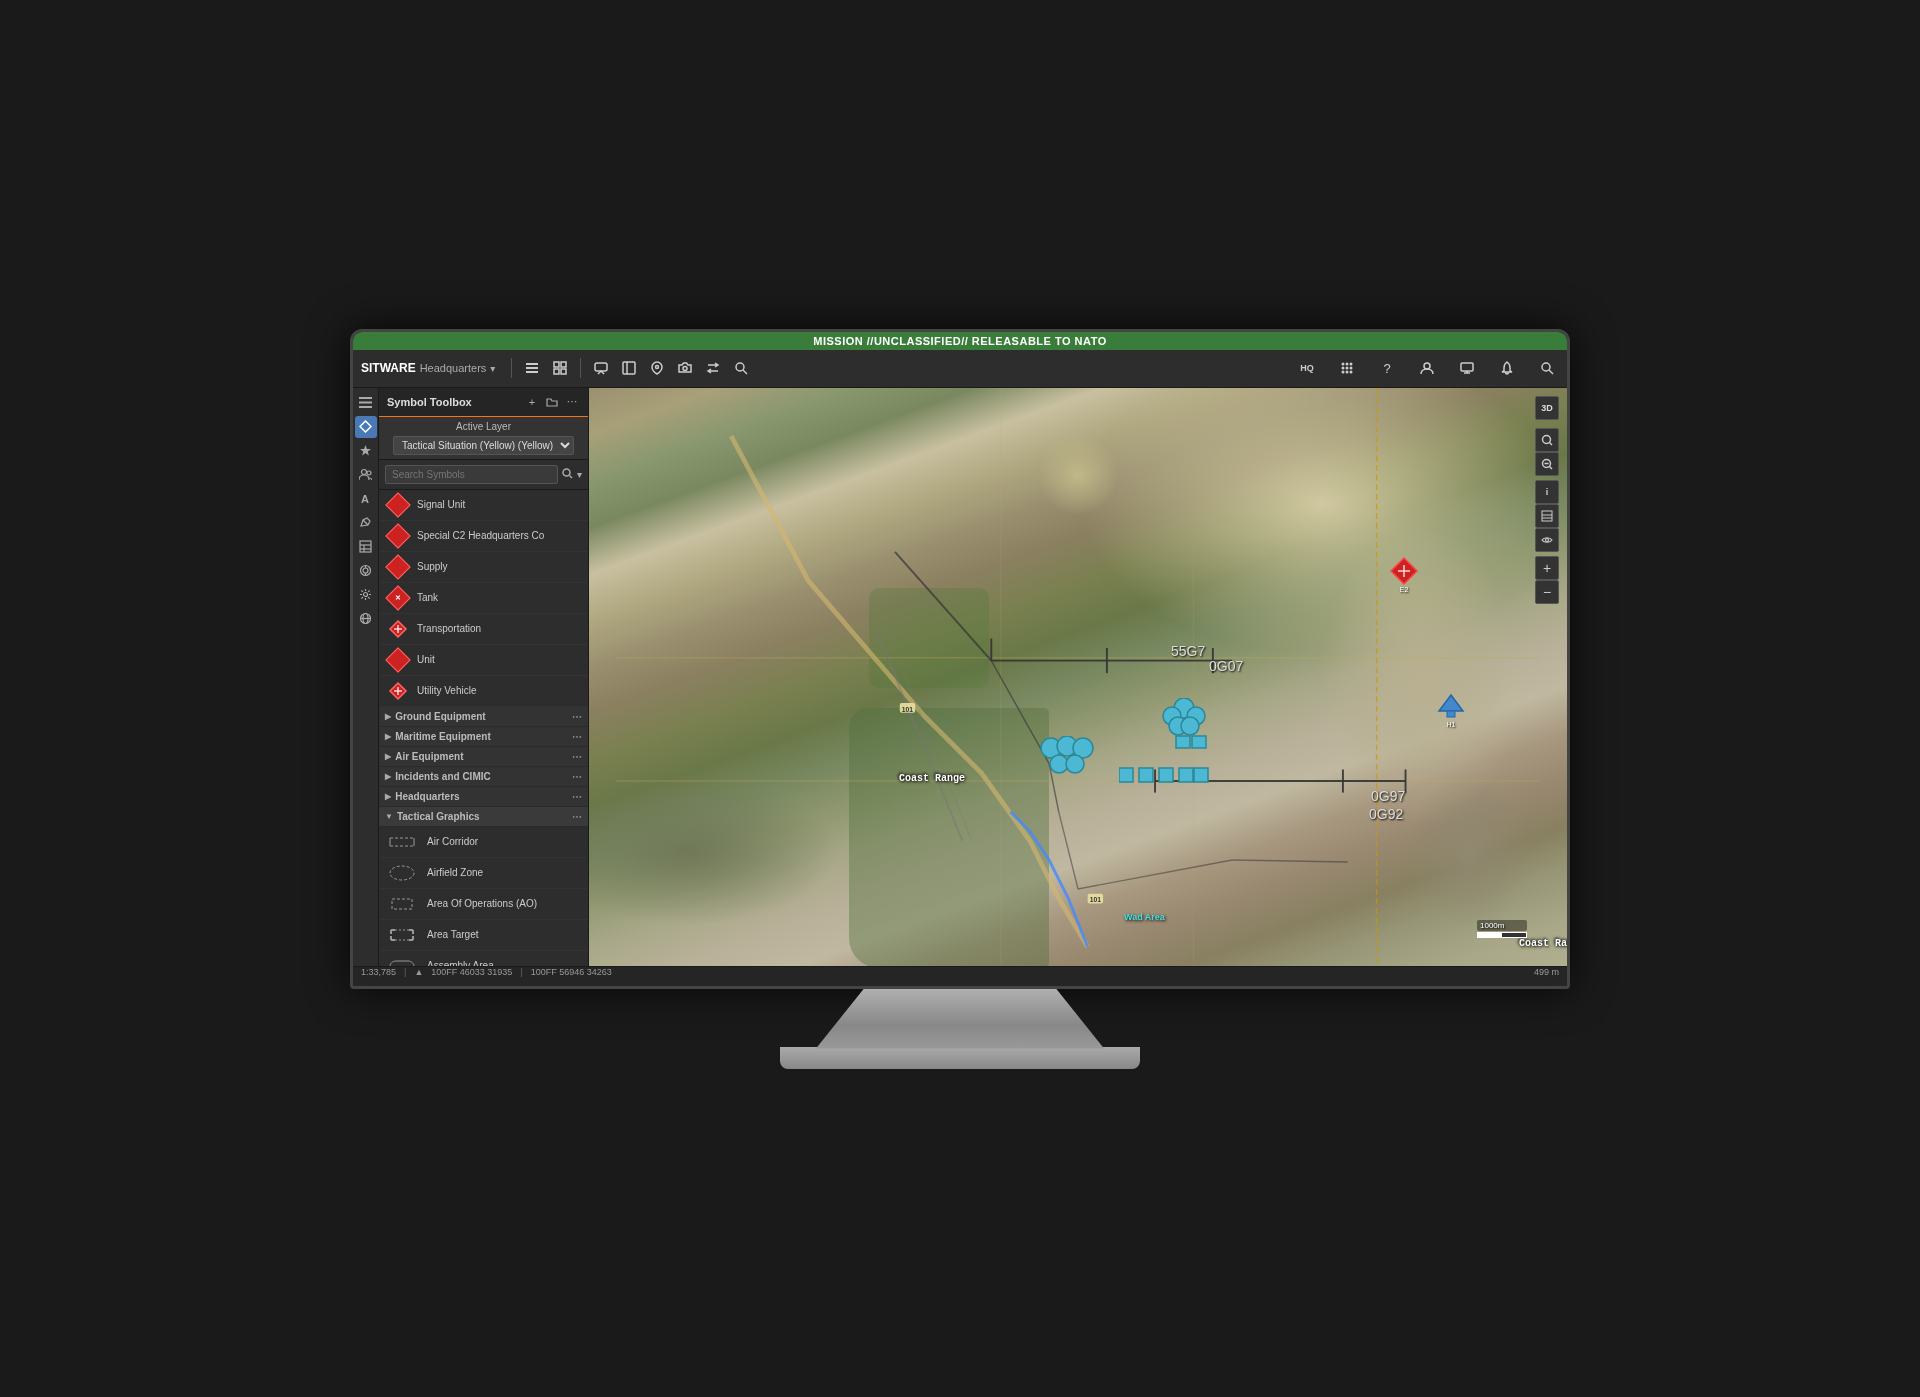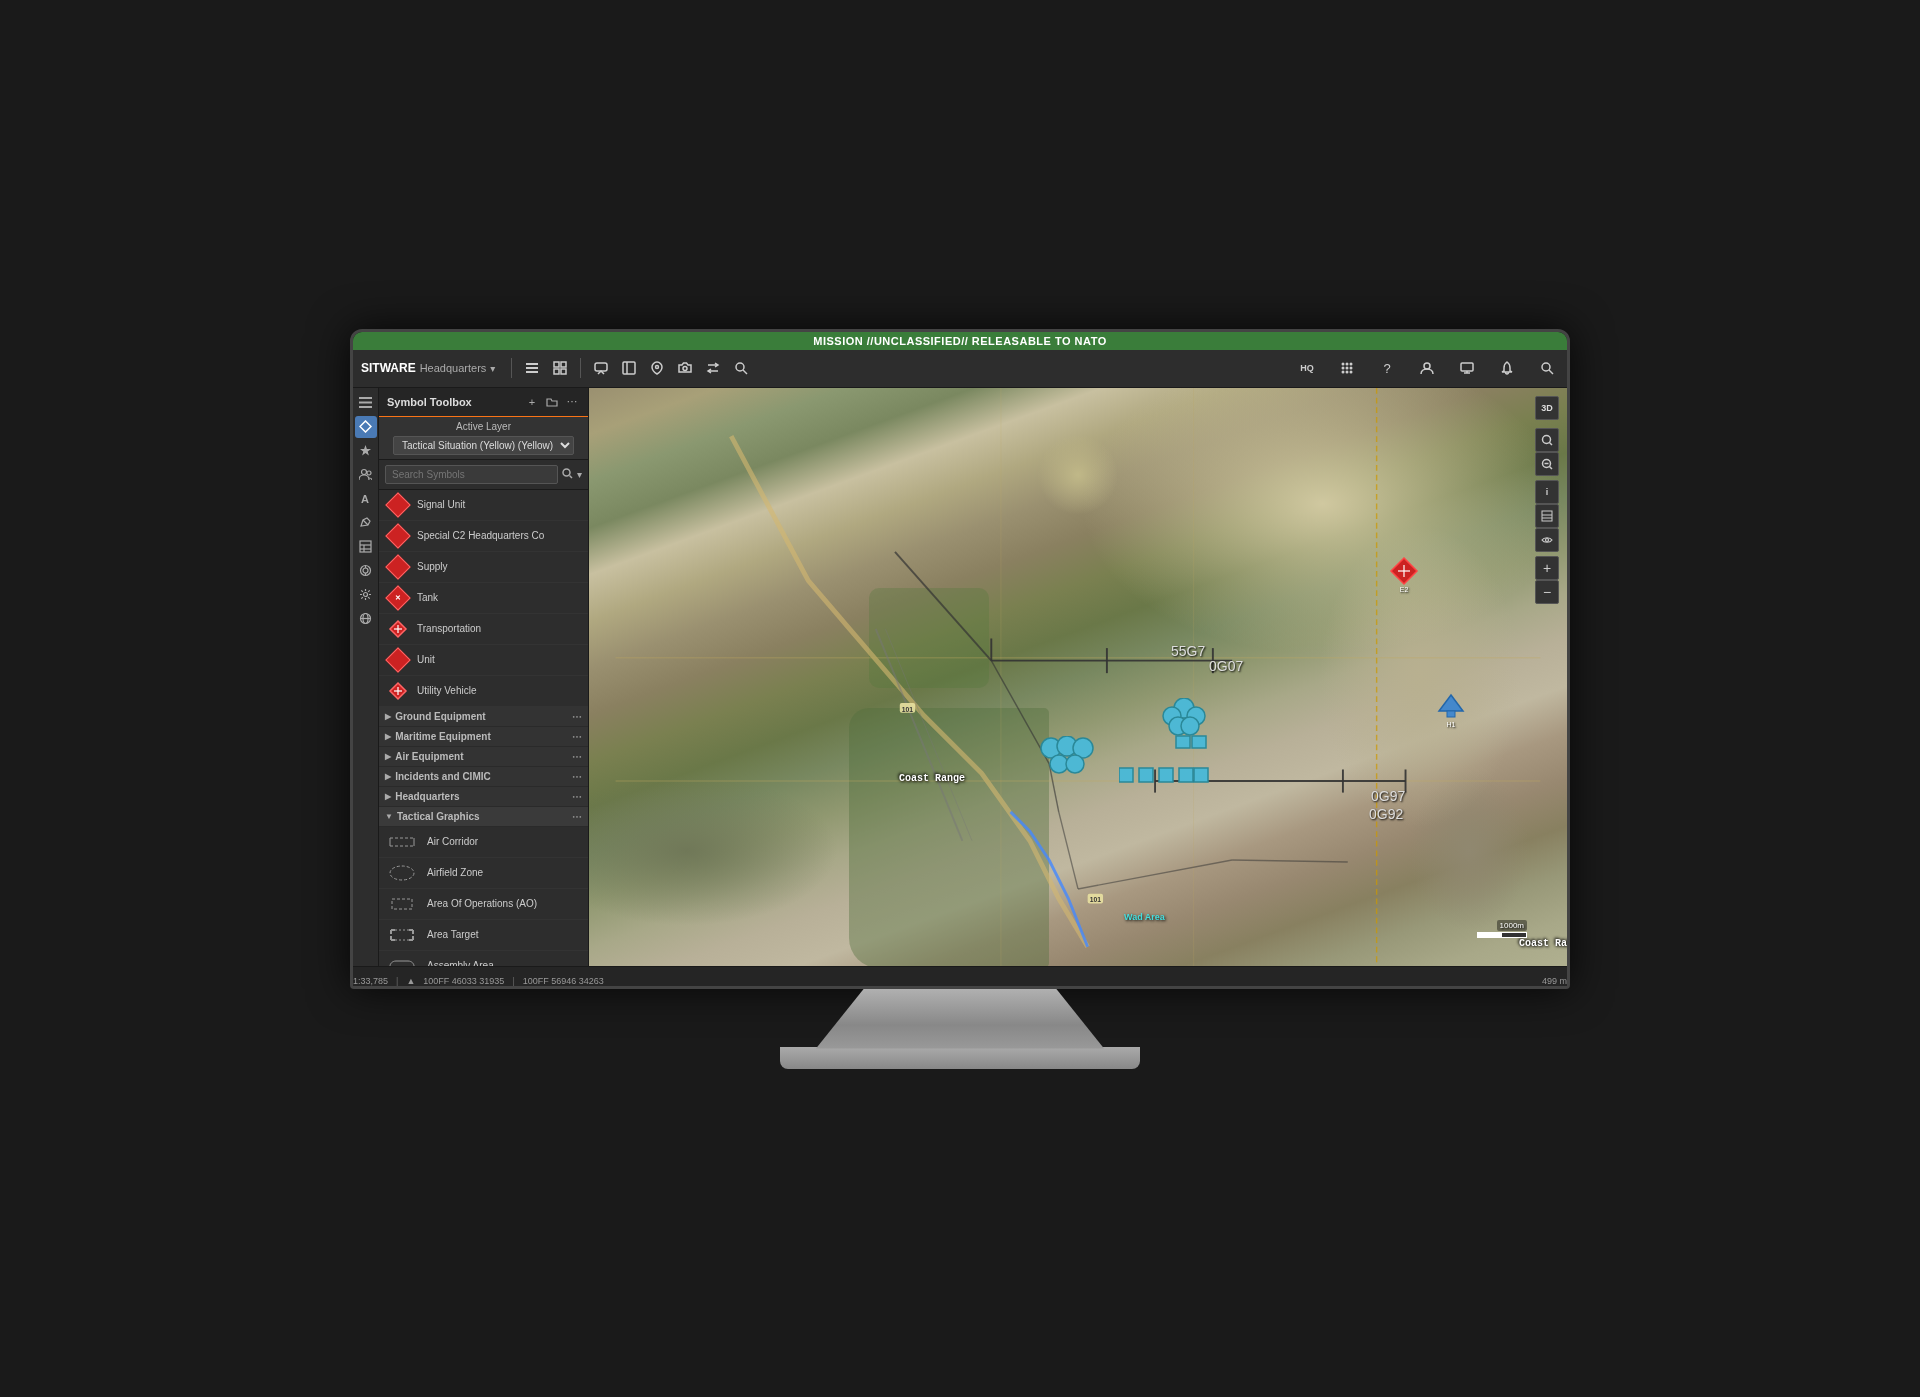--- a/index.html
+++ b/index.html
@@ -374,36 +374,35 @@
     .map-btn.label-btn {
       font-size: 9px;
       font-weight: 700;
     }
 
     
     .status-bar {
       background: #252525;
       height: 20px;
       display: flex;
-      align-items: flex-end;
-      padding: 0 0;
+      align-items: flex-start;
+      padding: 0 8px;
       gap: 8px;
       border-top: 1px solid #1a1a1a;
       font-size: 9px;
       color: #999;
     }
 
     
     .scale-bar {
       position: absolute;
       bottom: 28px;
       right: 40px;
       display: flex;
       flex-direction: column;
-      align-items: flex-end;
     }
 
     
     .map-label {
       position: absolute;
       color: #fff;
       font-size: 10px;
       font-weight: 600;
       text-shadow: 1px 1px 3px #000, -1px -1px 3px #000;
       pointer-events: none;

